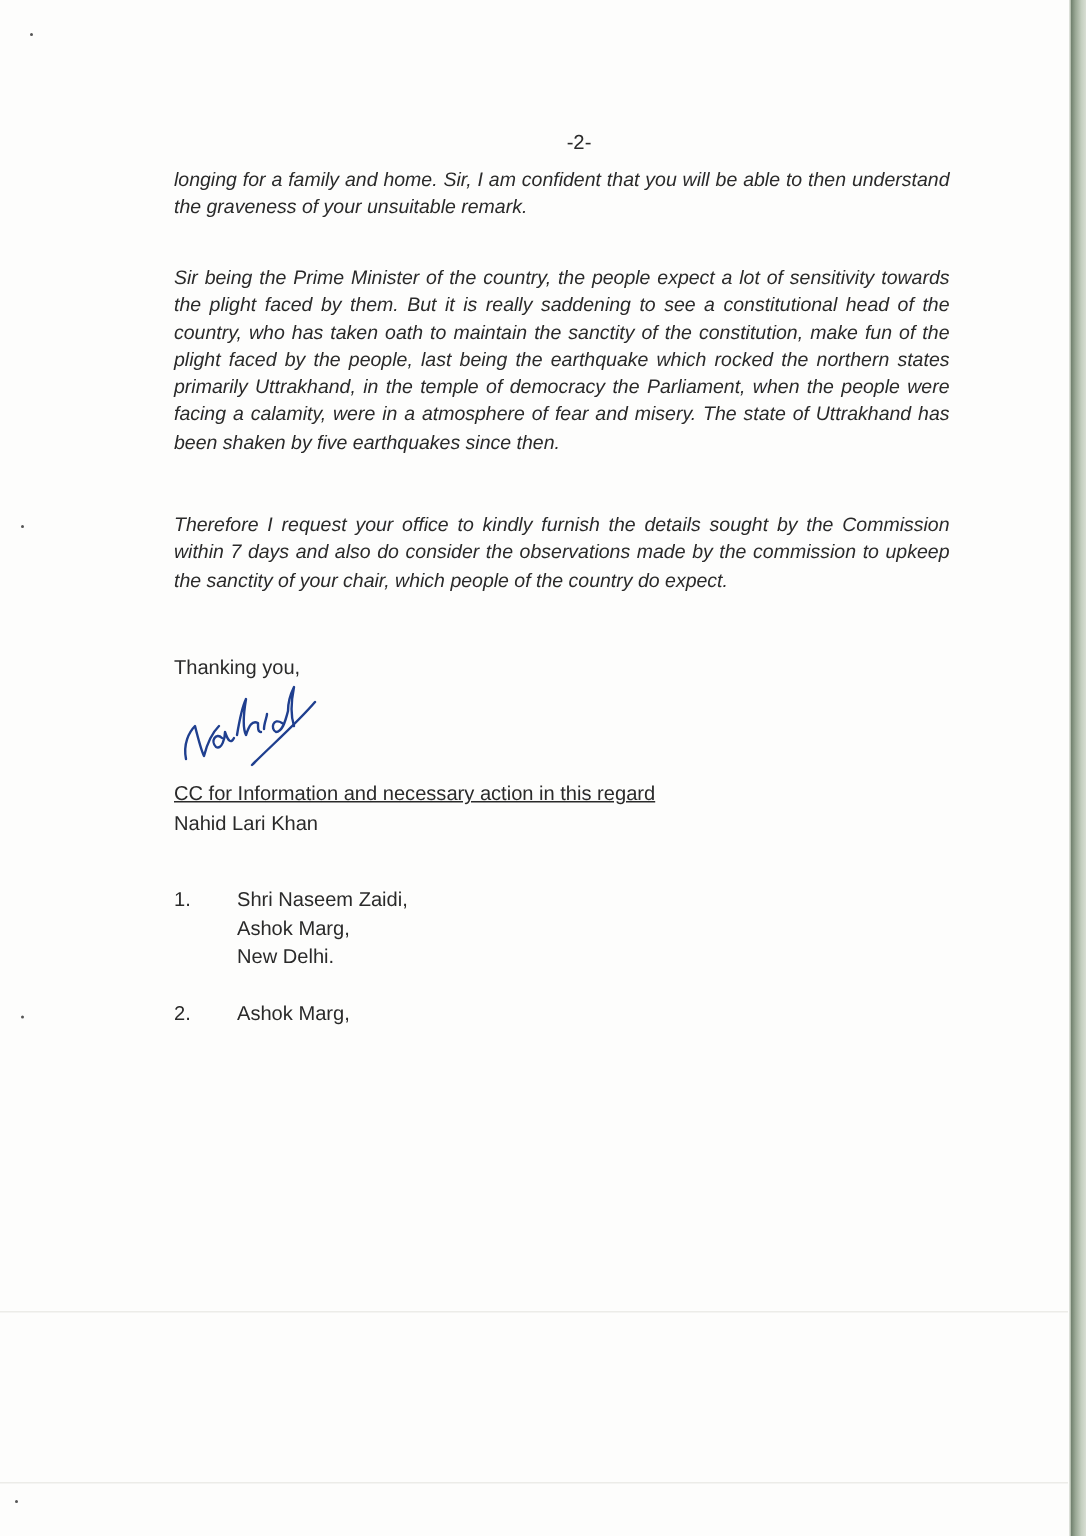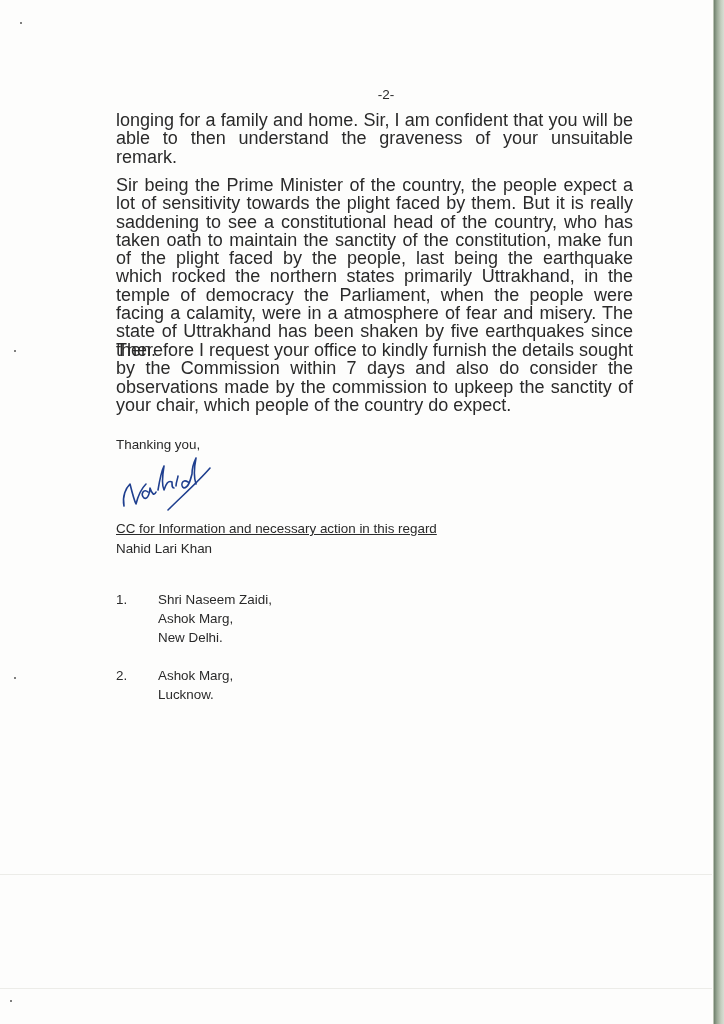--- a/index.html
+++ b/index.html
@@ -19,22 +19,23 @@
     .scan-line {
       position: absolute; left: 0; right: 12px; height: 1px; background: #ecece8;
     }
     .dot { position: absolute; width: 2px; height: 2px; background: #555; border-radius: 50%; }
     .page-number {
       position: absolute; top: 87px; left: 0; width: 724px; text-align: center; padding-right: 0;
       font-size: 13.5px;
     }
     .page-number span { position: relative; left: 24px; }
     .body-text {
-      position: absolute; left: 116px; width: 517px; font-size: 18px; line-height: 18.3px;
+      position: absolute; left: 116px; width: 517px; font-size: 13px; line-height: 18.3px;
       text-align: justify;
+      font-style: italic;
     }
     .body-text p { margin: 0; }
     #p1 { top: 111px; }
     #p2 { top: 176px; }
     #p3 { top: 341px; }
     .closing { position: absolute; left: 116px; font-size: 13.4px; }
     #thanks { top: 437px; }
     #signer { top: 513px; margin-top: 28px; }
     #cc-heading { top: 521px; text-decoration: underline; }
     .signature {
@@ -91,16 +92,15 @@
     <div class="cc-lines">
       <div>Shri Naseem Zaidi,</div>
       <div>Ashok Marg,</div>
       <div>New Delhi.</div>
     </div>
   </div>
   <div class="cc-item">
     <div class="cc-num">2.</div>
     <div class="cc-lines">
       <div>Ashok Marg,</div>
-      <div>Lucknow.</div>
     </div>
   </div>
 </div>
 
 </body></html>

